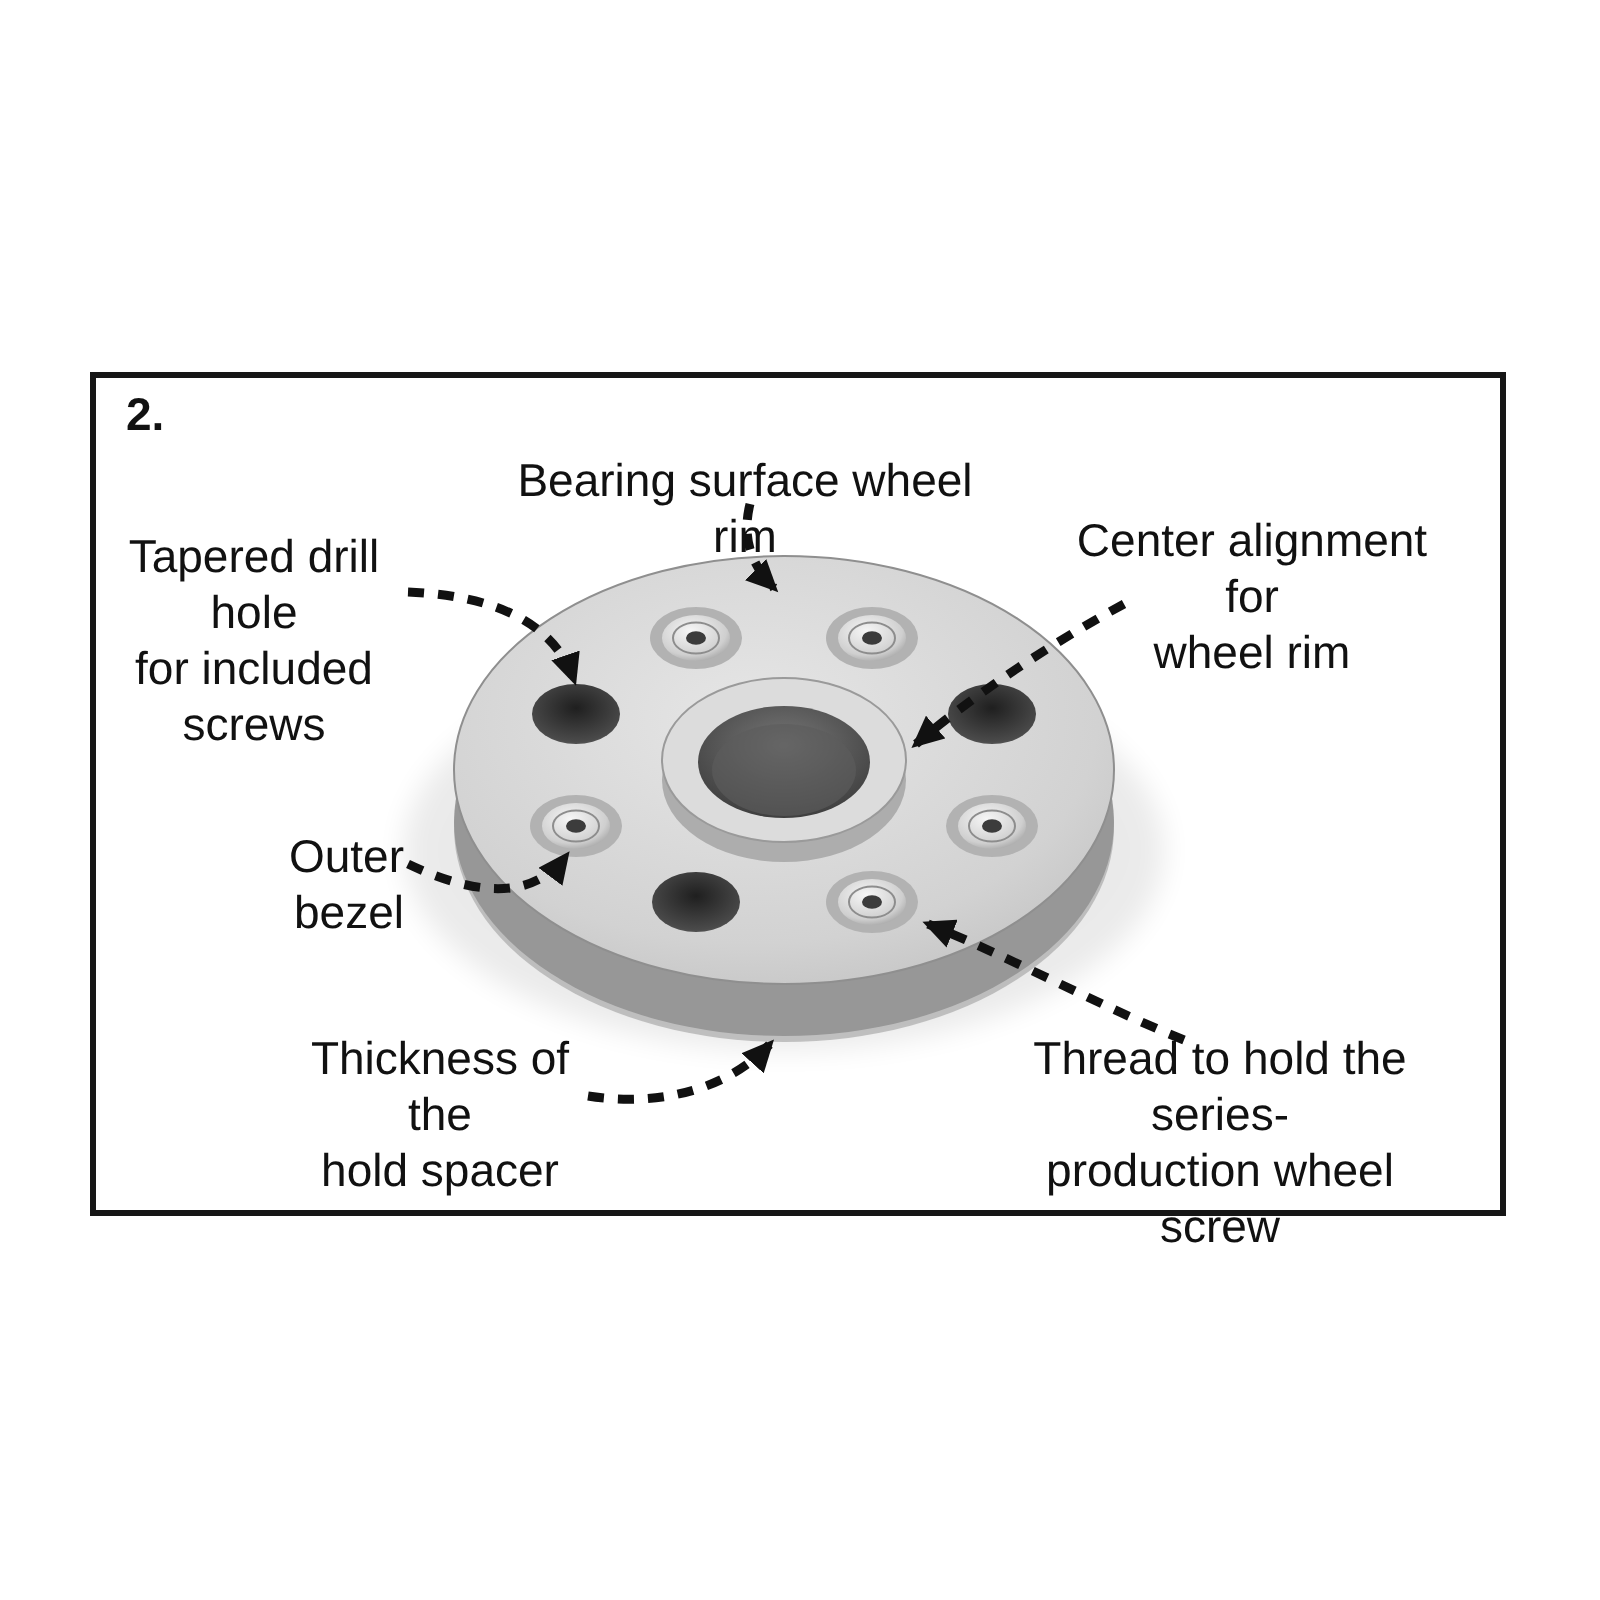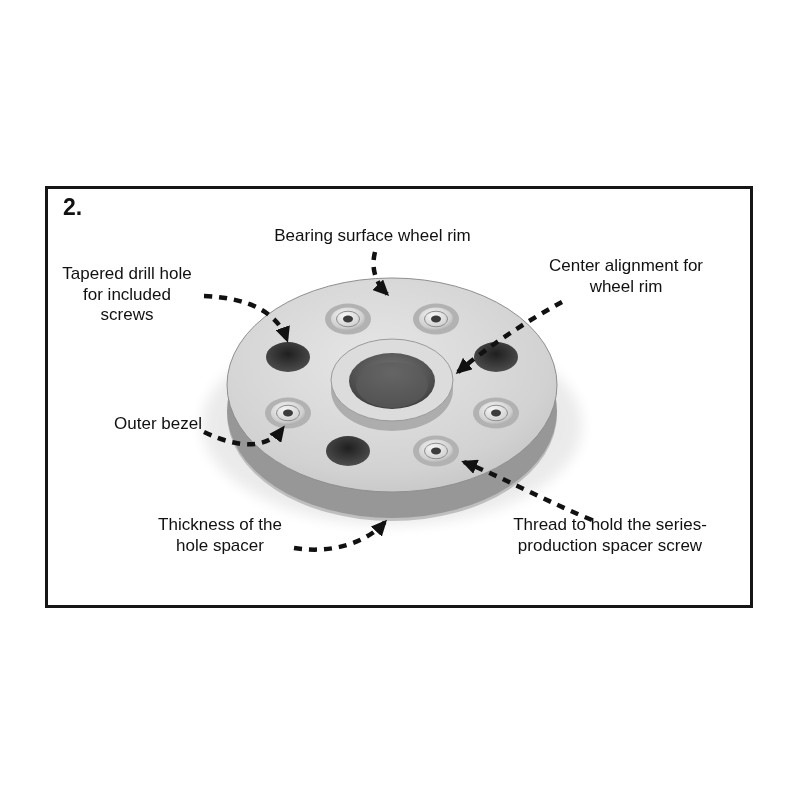--- a/index.html
+++ b/index.html
@@ -35,21 +35,21 @@
   svg.draw {
     position: absolute;
     left: 0;
     top: 0;
     width: 800px;
     height: 800px;
   }
   .label {
     position: absolute;
     color: #111111;
-    font-size: 17px;
+    font-size: 23px;
     line-height: 1.22;
     text-align: center;
     white-space: pre-line;
   }
   .lbl-bearing   { left: 255px; top: 226px; width: 235px; }
   .lbl-tapered   { left: 48px;  top: 264px; width: 158px; }
   .lbl-center    { left: 526px; top: 256px; width: 200px; }
   .lbl-bezel     { left: 90px;  top: 414px; width: 112px; text-align: right; }
   .lbl-thickness { left: 146px; top: 515px; width: 148px; }
   .lbl-thread    { left: 490px; top: 515px; width: 240px; }
@@ -167,18 +167,18 @@
   <div class="label lbl-tapered">Tapered drill hole
 for included
 screws</div>
 
   <div class="label lbl-center">Center alignment for
 wheel rim</div>
 
   <div class="label lbl-bezel">Outer bezel</div>
 
   <div class="label lbl-thickness">Thickness of the
-hole spacer</div>
+hold spacer</div>
 
   <div class="label lbl-thread">Thread to hold the series-
-production spacer screw</div>
+production wheel screw</div>
 
 </div>
 
 </body></html>

